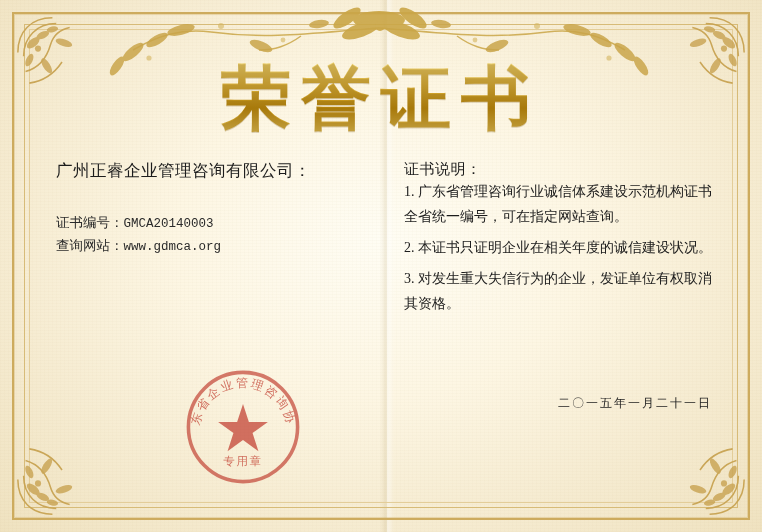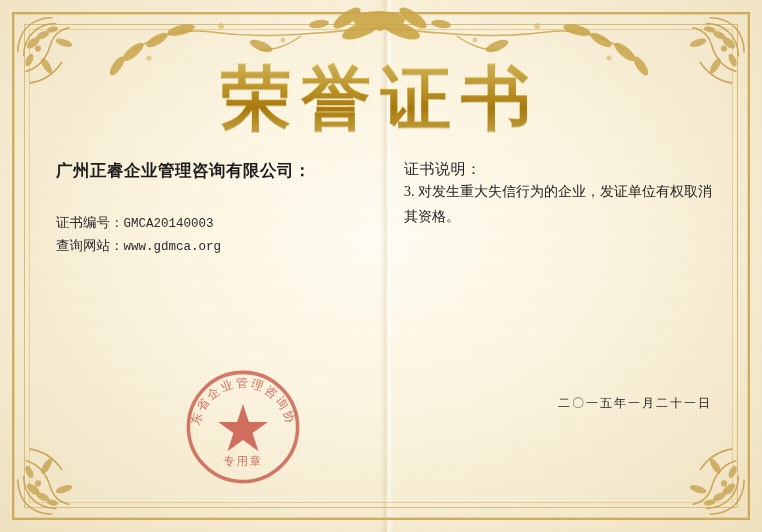--- a/index.html
+++ b/index.html
@@ -68,21 +68,21 @@
     text-shadow:0 1px 0 rgba(120,85,10,.25);
   }
   
   .body{
     position:absolute;left:46px;right:40px;top:160px;bottom:60px;
     display:flex;
   }
   .col-left{width:330px;padding-left:10px;box-sizing:border-box;position:relative;}
   .col-right{flex:1;padding-left:28px;box-sizing:border-box;position:relative;}
   .recipient{
-    font-size:16.5px;font-weight:bold;color:#1c1c1c;
+    font-size:16.5px;font-weight:normal;color:#1c1c1c;
     letter-spacing:.5px;margin-bottom:27px;
   }
   .para{
     font-size:15px;line-height:27px;color:#1c1c1c;
     text-indent:2em;letter-spacing:.2px;
     margin:0 0 2px 0;
   }
   .meta{
     margin-top:30px;font-size:13.5px;line-height:22px;color:#2a2a2a;
   }
@@ -248,20 +248,22 @@
           <span>证书编号：</span><span class="mono">GMCA20140003</span>
         </div>
         <div>
           <span>查询网站：</span><span class="mono">www.gdmca.org</span>
         </div>
       </div>
     </div>
 
     <div class="col-right">
       <div class="notes-title">证书说明：</div>
+      <div class="note">1. 广东省管理咨询行业诚信体系建设示范机构证书全省统一编号，可在指定网站查询。</div>
+      <div class="note">2. 本证书只证明企业在相关年度的诚信建设状况。</div>
       <div class="note">3. 对发生重大失信行为的企业，发证单位有权取消其资格。</div>
 
       <div class="date">二〇一五年一月二十一日</div>
     </div>
   </div>
 
   <div class="seal">
     <svg viewBox="0 0 120 120">
       <defs>
         <path id="sealArc" d="M60,60 m-44,0 a44,44 0 1,1 88,0" fill="none"></path>

